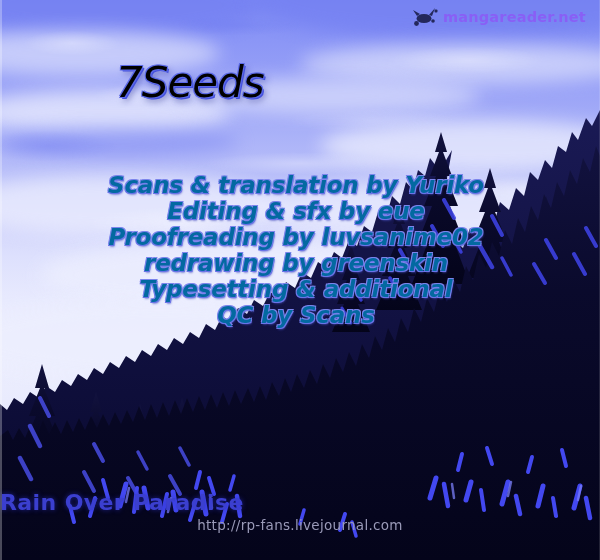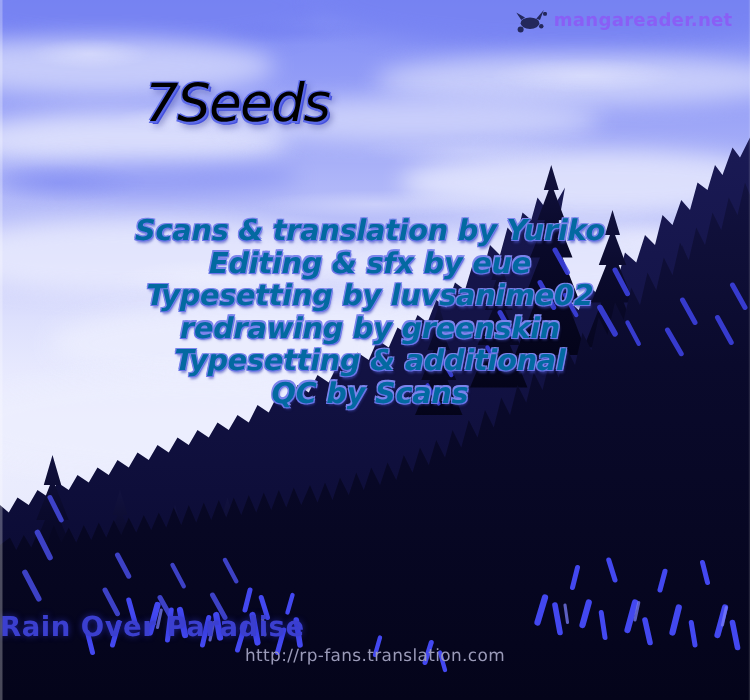--- a/index.html
+++ b/index.html
@@ -360,28 +360,28 @@
         <path d="M578,500 l3,-14" stroke-width="2.5"></path>
       </g>
     </svg>
   </div>
 
   <div class="title">7Seeds</div>
 
   <div class="credits">
     <div class="credit-line">Scans &amp; translation by Yuriko</div>
     <div class="credit-line">Editing &amp; sfx by eue</div>
-    <div class="credit-line">Typesetting by luvsanime02</div>
+    <div class="credit-line">Proofreading by luvsanime02</div>
     <div class="credit-line">redrawing by greenskin</div>
     <div class="credit-line">Typesetting &amp; additional</div>
     <div class="credit-line">QC by Scans</div>
   </div>
 
   <div class="group-name">Rain Over Paradise</div>
-  <div class="group-url">http://rp-fans.translation.com</div>
+  <div class="group-url">http://rp-fans.livejournal.com</div>
 
   <div class="logo">
     <span class="logo-mark">
       <svg width="26" height="20" viewBox="0 0 26 20" xmlns="http://www.w3.org/2000/svg">
         <g fill="#1d2150">
           <ellipse cx="11" cy="11.5" rx="7.5" ry="4.6"></ellipse>
           <path d="M4,9 L0,3 L7,7 Z"></path>
           <path d="M16,8 L22,1 L19,9 Z"></path>
           <circle cx="3.5" cy="16.5" r="2.4"></circle>
           <circle cx="20" cy="14" r="1.8"></circle>

